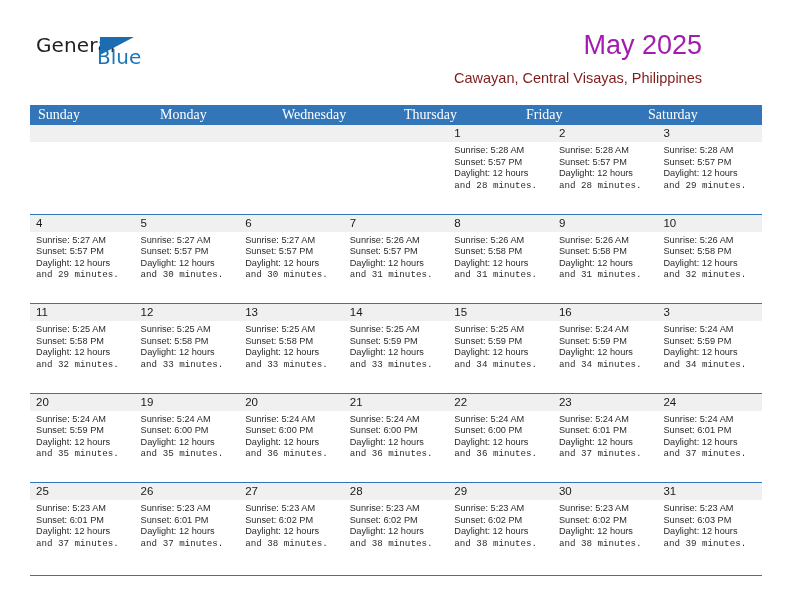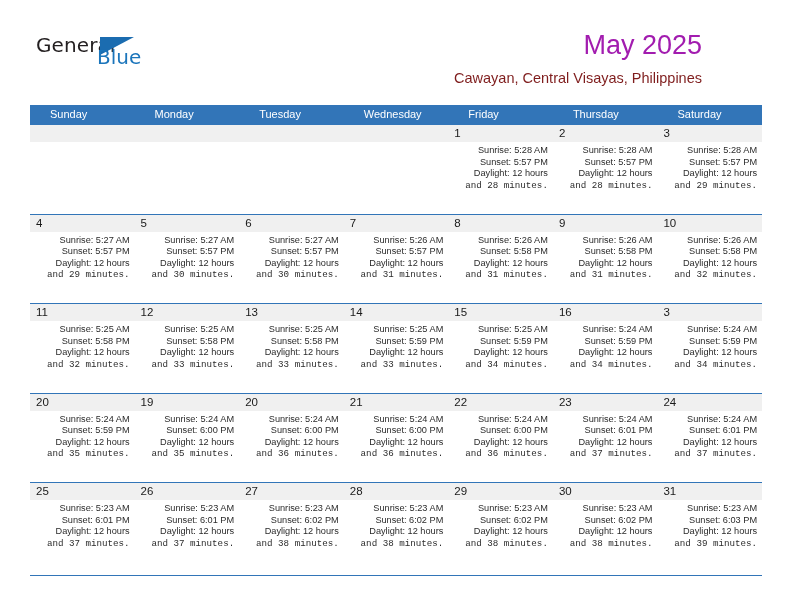--- a/index.html
+++ b/index.html
@@ -103,25 +103,26 @@
 
   .weekday-header {
     display: flex;
     width: 732px;
     height: 19px;
     background: #3275b8;
   }
   .weekday-cell {
     flex: 1 1 0;
     color: #ffffff;
-    font-size: 11px;
+    font-size: 14px;
     line-height: 19px;
-    padding-left: 20px;
+    padding-left: 8px;
     white-space: nowrap;
     overflow: hidden;
+    font-family: Liberation Serif, serif;
   }
 
   .week-row {
     display: flex;
     width: 732px;
     height: 89.5px;
     border-top: 1.4px solid #3275b8;
   }
   .week-row:first-of-type {
     border-top: none;
@@ -144,21 +145,20 @@
   }
   .day-cell.empty .day-number-band {
     background: #f0f0f0;
   }
 
   .day-body {
     padding: 3px 5px 0 6px;
     font-size: 9.2px;
     line-height: 11.5px;
     color: #2b2b2b;
-    text-align: right;
   }
   .day-body div {
     white-space: nowrap;
   }
   .day-body .dl2 {
     white-space: nowrap;
     font-family: Liberation Mono, monospace;
   }
 
   .bottom-rule {
@@ -188,24 +188,23 @@
       <div class="location-title">Cawayan, Central Visayas, Philippines</div>
     </div>
 
   </div>
 
   <div class="calendar">
 
     <div class="weekday-header">
       <div class="weekday-cell">Sunday</div>
       <div class="weekday-cell">Monday</div>
-      <div class="weekday-cell">Tuesday</div>
       <div class="weekday-cell">Wednesday</div>
+      <div class="weekday-cell">Thursday</div>
       <div class="weekday-cell">Friday</div>
-      <div class="weekday-cell">Thursday</div>
       <div class="weekday-cell">Saturday</div>
     </div>
 
     <div class="week-row">
       <div class="day-cell empty">
         <div class="day-number-band"></div>
       </div>
       <div class="day-cell empty">
         <div class="day-number-band"></div>
       </div>

